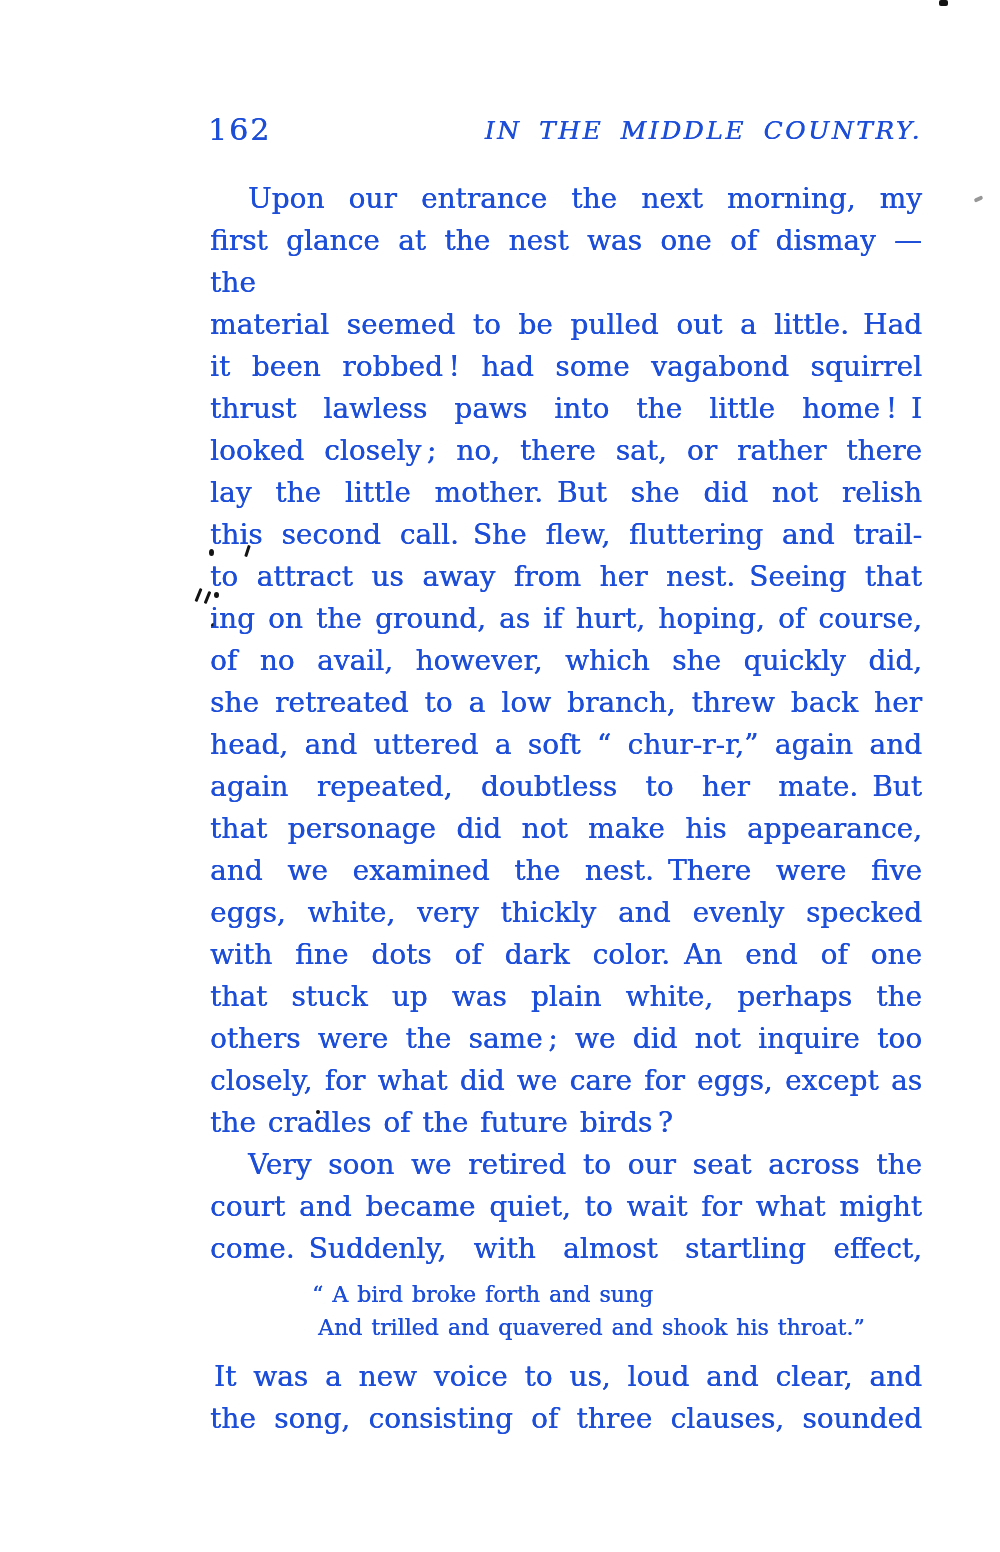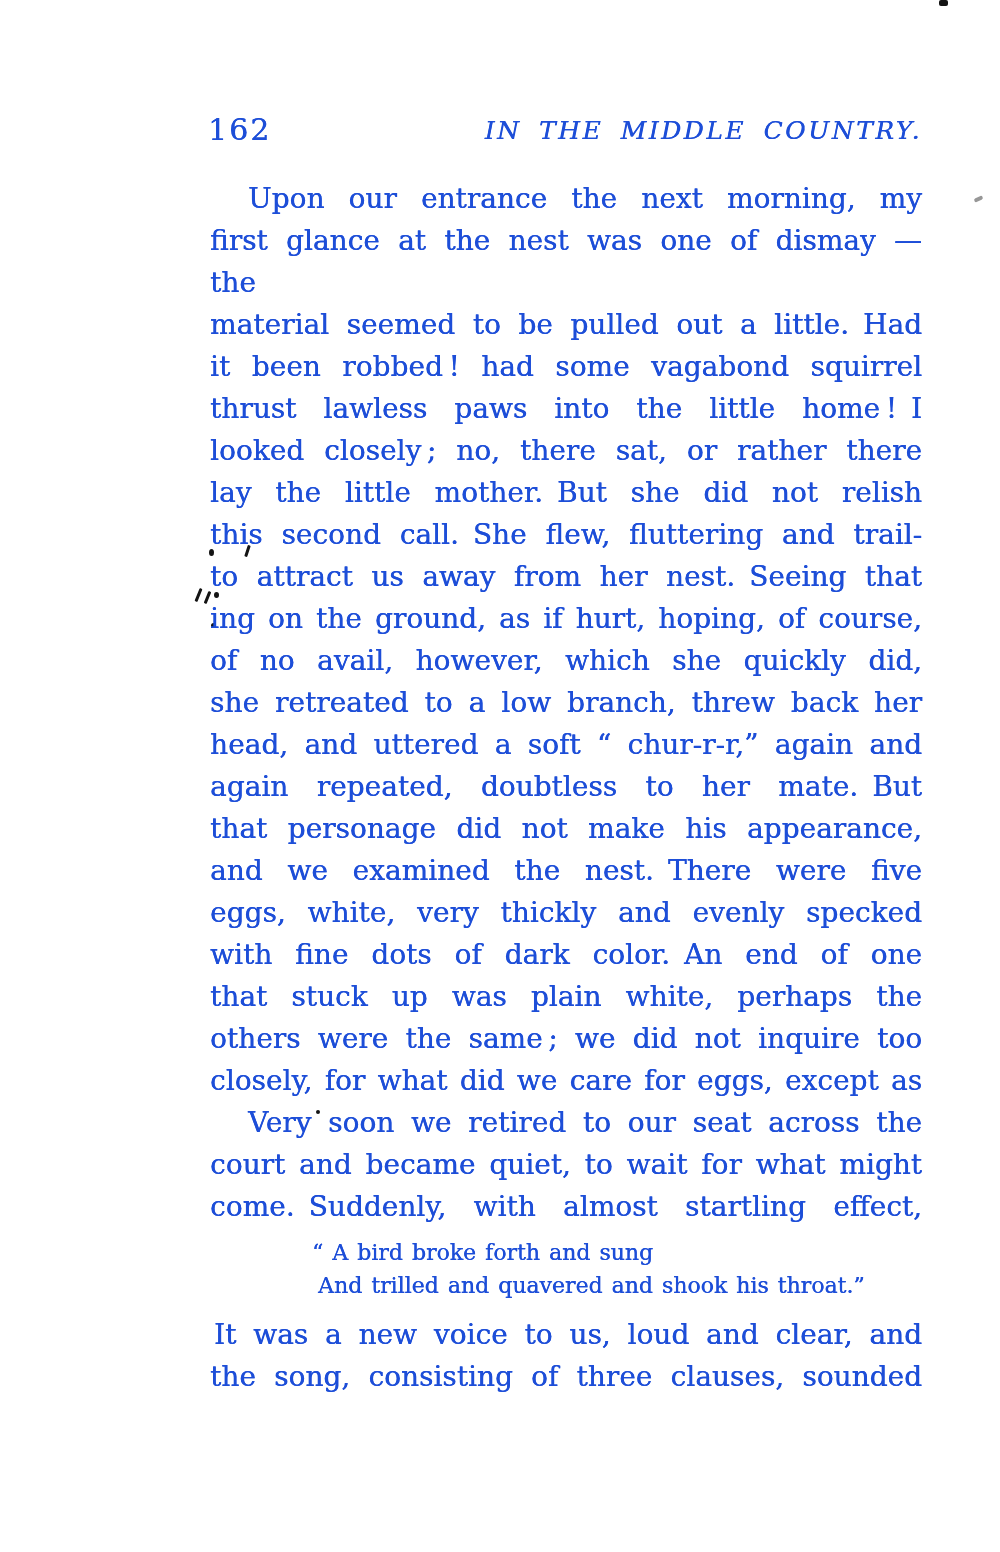--- a/index.html
+++ b/index.html
@@ -98,20 +98,21 @@
       <div class="bl j">she retreated to a low branch, threw back her</div>
       <div class="bl j">head, and uttered a soft “ chur-r-r,” again and</div>
       <div class="bl j">again repeated, doubtless to her mate. But</div>
       <div class="bl j">that personage did not make his appearance,</div>
       <div class="bl j">and we examined the nest. There were five</div>
       <div class="bl j">eggs, white, very thickly and evenly specked</div>
       <div class="bl j">with fine dots of dark color. An end of one</div>
       <div class="bl j">that stuck up was plain white, perhaps the</div>
       <div class="bl j">others were the same ; we did not inquire too</div>
       <div class="bl j">closely, for what did we care for eggs, except as</div>
+      <div class="bl l">the cradles of the future birds ?</div>
     </div>
 
     <div class="para">
       <div class="bl j ind">Very soon we retired to our seat across the</div>
       <div class="bl j">court and became quiet, to wait for what might</div>
       <div class="bl j">come. Suddenly, with almost startling effect,</div>
     </div>
 
     <div class="verse">
       <div class="vl">“ A bird broke forth and sung</div>

